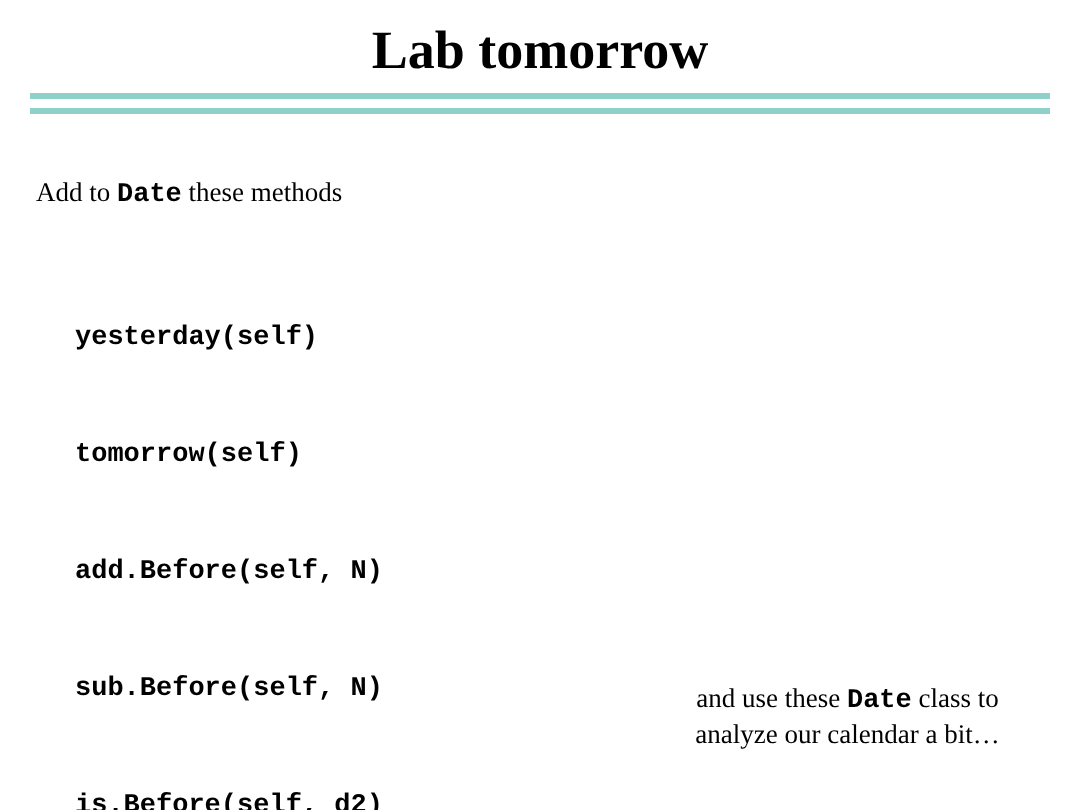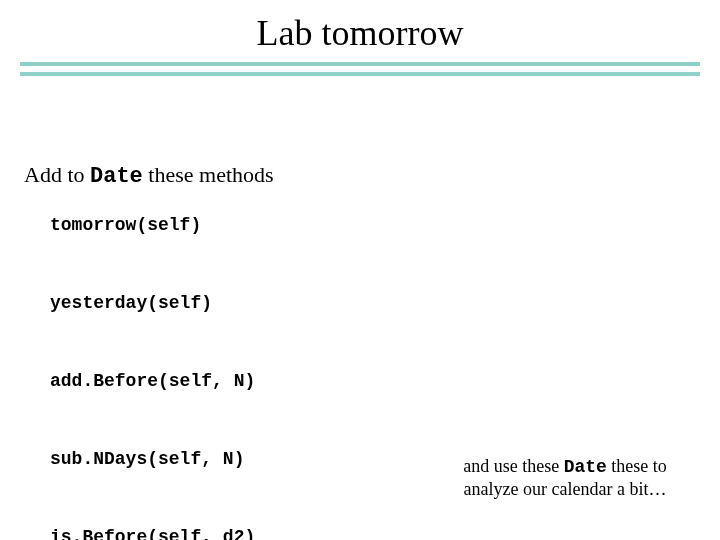--- a/index.html
+++ b/index.html
@@ -18,42 +18,41 @@
     height: 540px;
     box-sizing: border-box;
   }
   .title {
     position: absolute;
     top: 12px;
     left: 0;
     width: 720px;
     text-align: center;
     font-size: 36px;
-    font-weight: normal;
+    font-weight: bold;
   }
   .rule {
     position: absolute;
     left: 20px;
     width: 680px;
     height: 0;
   }
   .rule.top {
     top: 62px;
     border-top: 4px solid #8fd1c9;
   }
   .rule.bottom {
     top: 72px;
     border-top: 4px solid #8fd1c9;
   }
   .intro {
     position: absolute;
     top: 118px;
     left: 24px;
-    font-size: 22px;
-    margin-top: 44px;
+    font-size: 18px;
   }
   .mono {
     font-family: "Courier New", Courier, monospace;
     font-weight: bold;
   }
   .methods {
     position: absolute;
     top: 160px;
     left: 50px;
     font-family: "Courier New", Courier, monospace;
@@ -80,28 +79,28 @@
   <div class="title">Lab tomorrow</div>
 
   <div class="rule top"></div>
   <div class="rule bottom"></div>
 
   <div class="intro">
     <span>Add to </span><span class="mono">Date</span><span> these methods</span>
   </div>
 
   <div class="methods">
+    <div>yesterday(self)</div>
     <div>tomorrow(self)</div>
-    <div>yesterday(self)</div>
     <div>add.Before(self, N)</div>
-    <div>sub.NDays(self, N)</div>
+    <div>sub.Before(self, N)</div>
     <div>is.Before(self, d2)</div>
     
     
     
     
   </div>
 
   <div class="footnote">
-    <span>and use these </span><span class="mono">Date</span><span> these to analyze our calendar a bit…</span>
+    <span>and use these </span><span class="mono">Date</span><span> class to analyze our calendar a bit…</span>
   </div>
 
 </div>
 
 </body></html>

